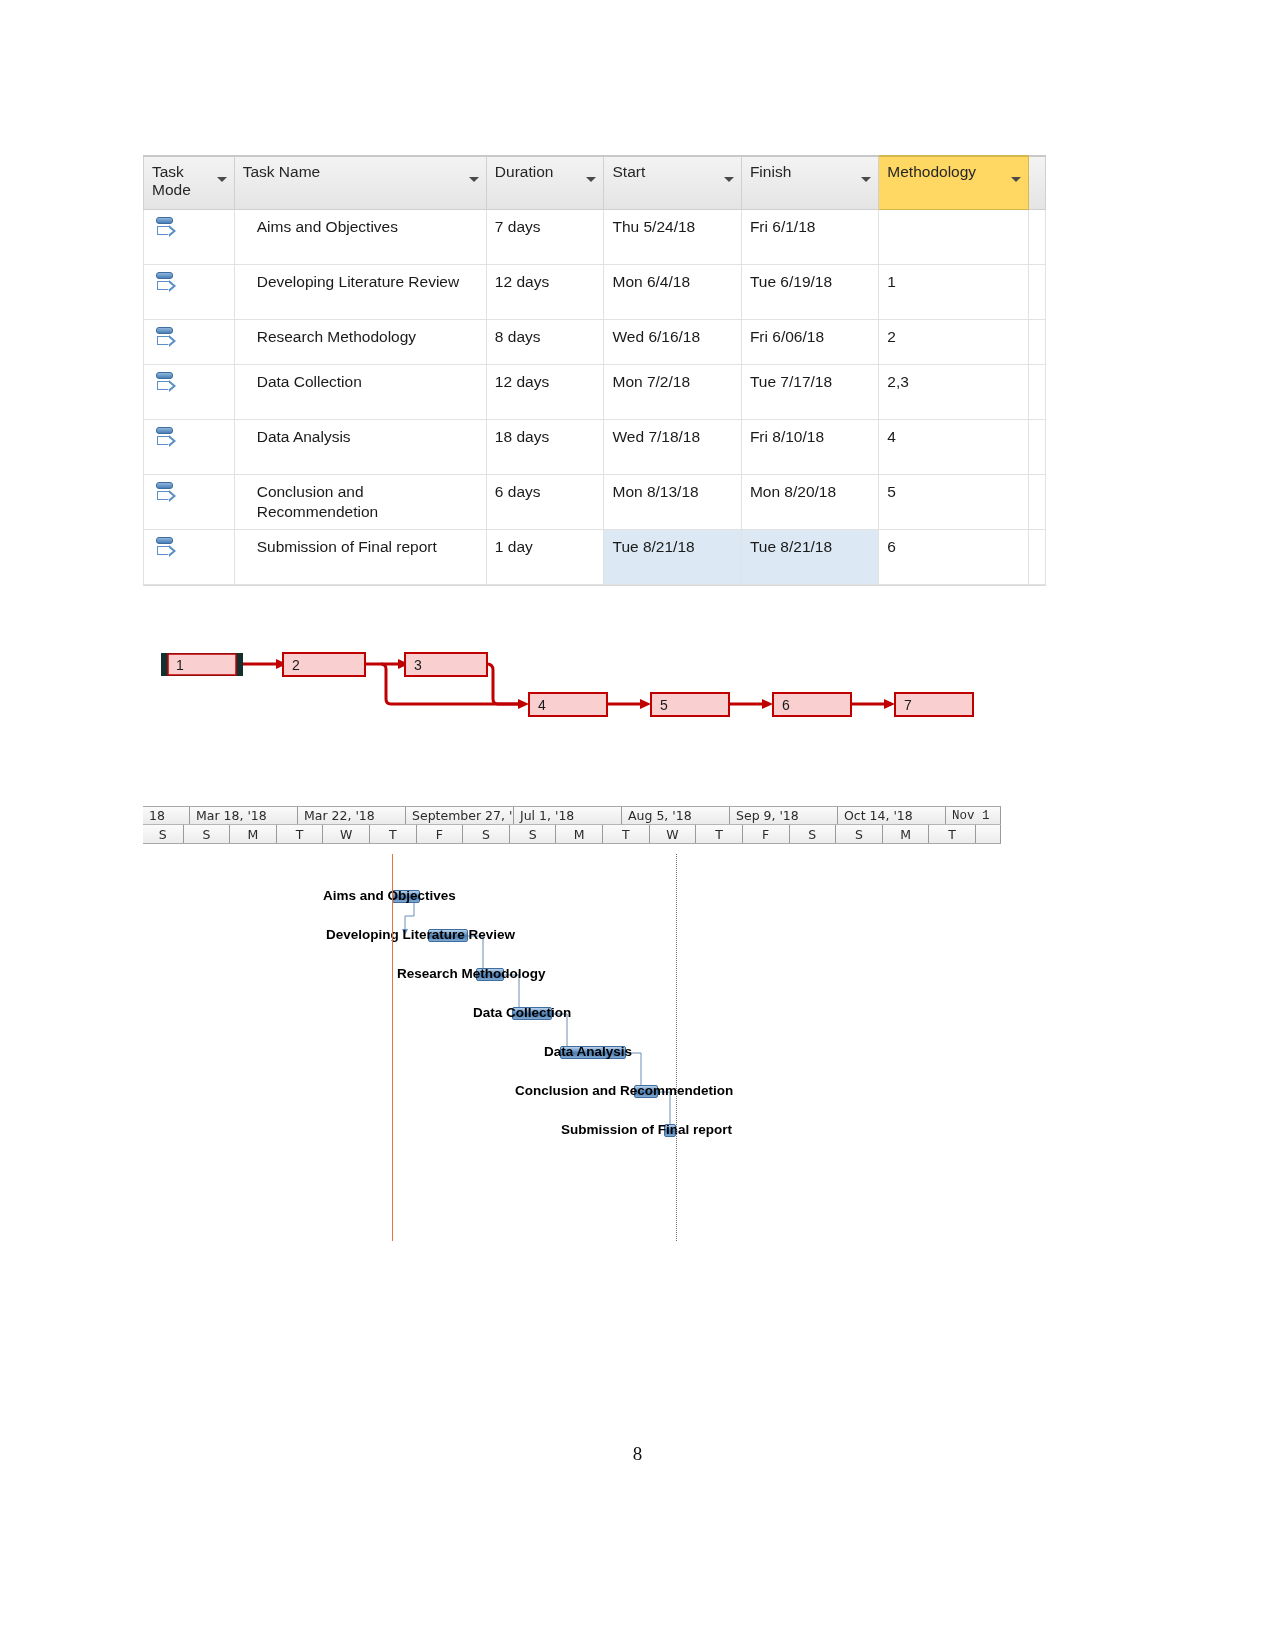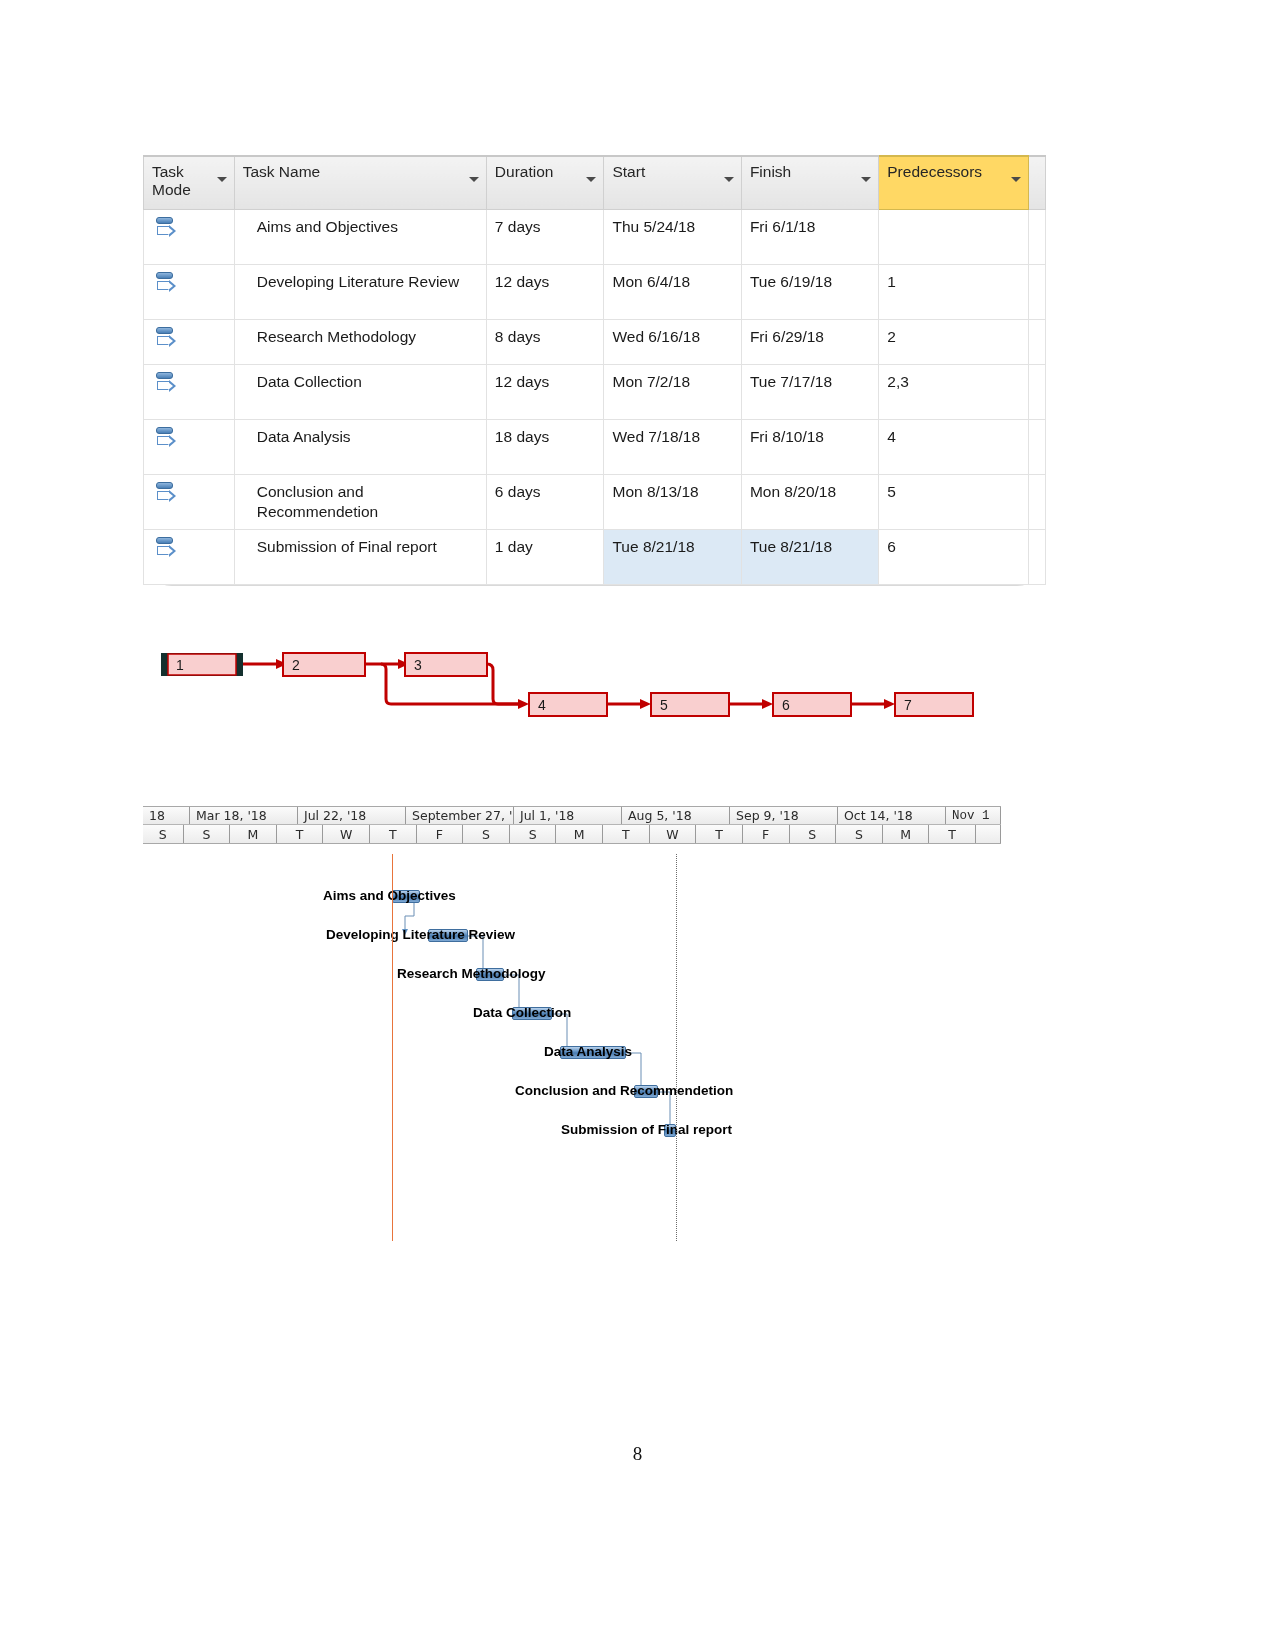--- a/index.html
+++ b/index.html
@@ -8,21 +8,20 @@
     font-family:"Liberation Sans", sans-serif;
     position:relative;overflow:hidden;
   }
 
   
   #task-table{
     position:absolute;left:143px;top:155px;width:903px;
     border-collapse:collapse;
     background:#0f766e;
     box-shadow:0 1px 0 #d9d9d9;
-    border-radius:29px;
   }
   #task-table col.c-mode{width:91px;}
   #task-table col.c-name{width:253px;}
   #task-table col.c-dur{width:118px;}
   #task-table col.c-start{width:138px;}
   #task-table col.c-fin{width:138px;}
   #task-table col.c-pred{width:150px;}
   #task-table col.c-extra{width:15px;}
 
   #task-table th{
@@ -167,21 +166,21 @@
       </th>
       <th>
         <span>Start</span>
         <span class="filter-arrow"></span>
       </th>
       <th>
         <span>Finish</span>
         <span class="filter-arrow"></span>
       </th>
       <th class="pred-head">
-        <span>Predecessors</span>
+        <span>Methodology</span>
         <span class="filter-arrow"></span>
       </th>
       <th></th>
     </tr>
   </thead>
   <tbody>
     <tr class="r-tall">
       <td class="mode-cell">
         <span class="mode-icon">
             <span class="bar"></span>
@@ -212,21 +211,21 @@
     <tr class="r-short">
       <td class="mode-cell">
         <span class="mode-icon">
             <span class="bar"></span>
             <span class="arrow"></span>
           </span>
       </td>
       <td class="name-cell">Research Methodology</td>
       <td>8 days</td>
       <td>Wed 6/16/18</td>
-      <td>Fri 6/29/18</td>
+      <td>Fri 6/06/18</td>
       <td>2</td>
       <td class="blank"></td>
     </tr>
     <tr class="r-tall">
       <td class="mode-cell">
         <span class="mode-icon">
             <span class="bar"></span>
             <span class="arrow"></span>
           </span>
       </td>
@@ -332,21 +331,21 @@
       <text id="nd-6" x="761" y="77" font-family="Liberation Sans, sans-serif" font-size="14" fill="#1a1a1a">7</text>
     </g>
   </svg>
 </div>
 
 <div id="gantt">
   <div id="gantt-header">
     <div class="tl-row top" id="tl-top">
         <div class="tl-cell" style="width: 47px;">18</div>
         <div class="tl-cell" style="width: 108px;">Mar 18, '18</div>
-        <div class="tl-cell" style="width: 108px;">Jul 22, '18</div>
+        <div class="tl-cell" style="width: 108px;">Mar 22, '18</div>
         <div class="tl-cell" style="width: 108px;">September 27, '18</div>
         <div class="tl-cell" style="width: 108px;">Jul 1, '18</div>
         <div class="tl-cell" style="width: 108px;">Aug 5, '18</div>
         <div class="tl-cell" style="width: 108px;">Sep 9, '18</div>
         <div class="tl-cell" style="width: 108px;">Oct 14, '18</div>
         <div class="tl-cell" style="width: 55px; font-family: Liberation Mono, monospace;">Nov 1</div>
       </div>
     <div class="tl-row bot" id="tl-bot">
         <div class="tl-cell" style="width: 47px;">S</div>
         <div class="tl-cell" style="width: 54px;">S</div>

